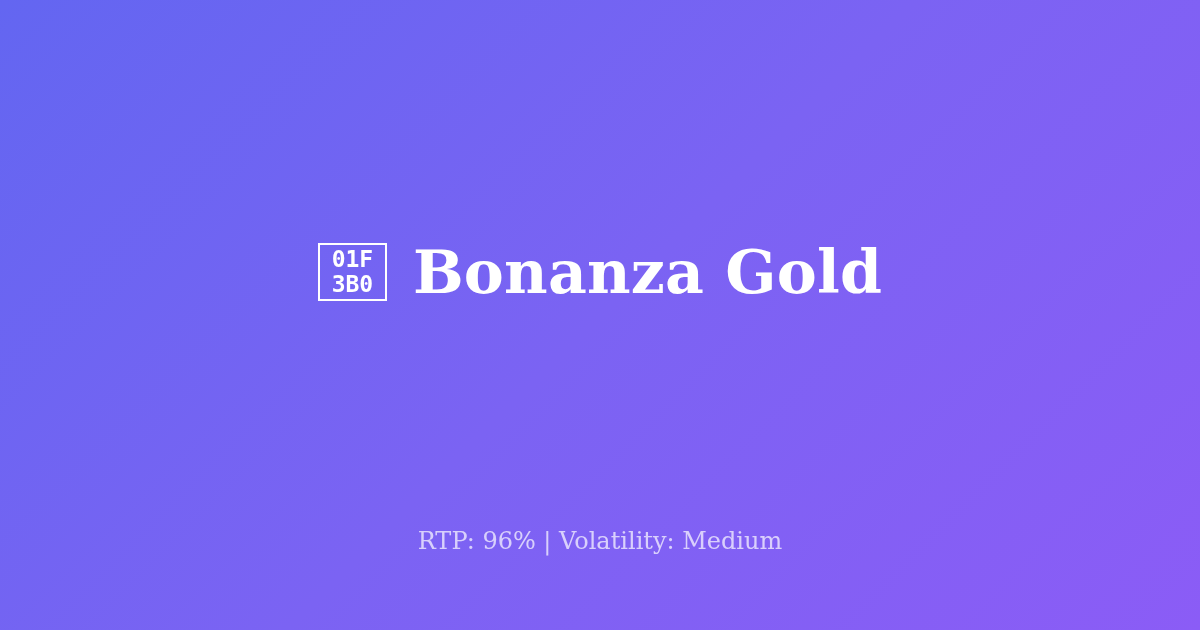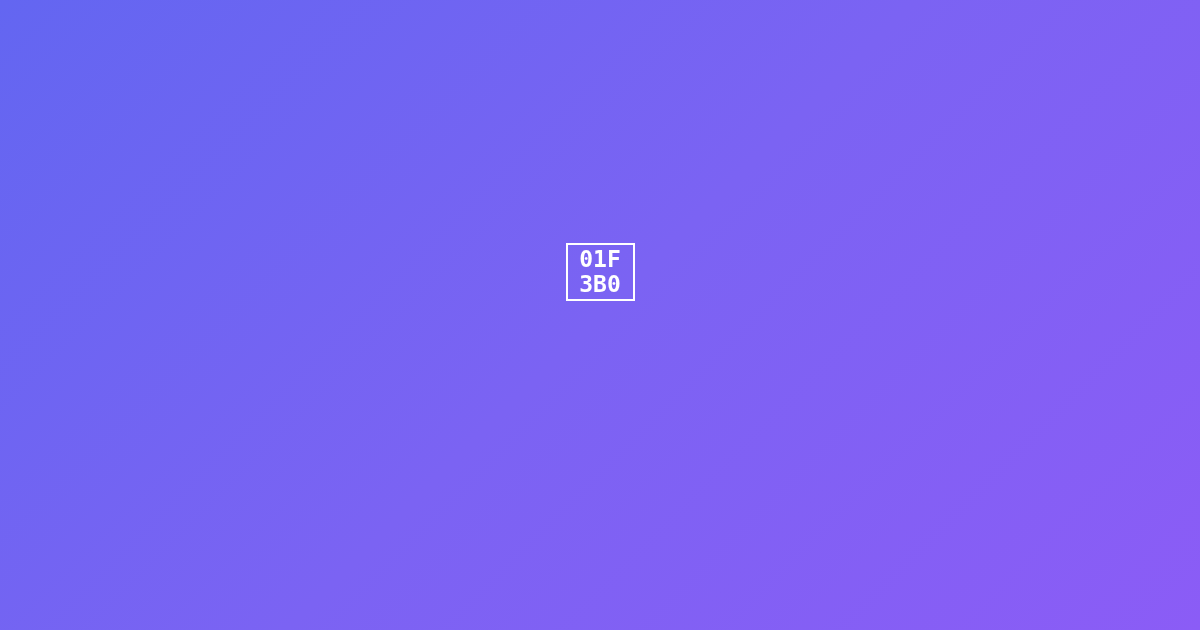--- a/index.html
+++ b/index.html
@@ -111,18 +111,20 @@
 
 <div class="card">
 
   <div class="title-row">
 
     <div class="tofu-icon">
       <span>01F</span>
       <span>3B0</span>
     </div>
 
+    <div class="game-title">Bonanza Gold</div>
 
   </div>
 
 
+  <div class="game-stats">RTP: 96% | Volatility: Medium</div>
 
 </div>
 
 </body></html>

